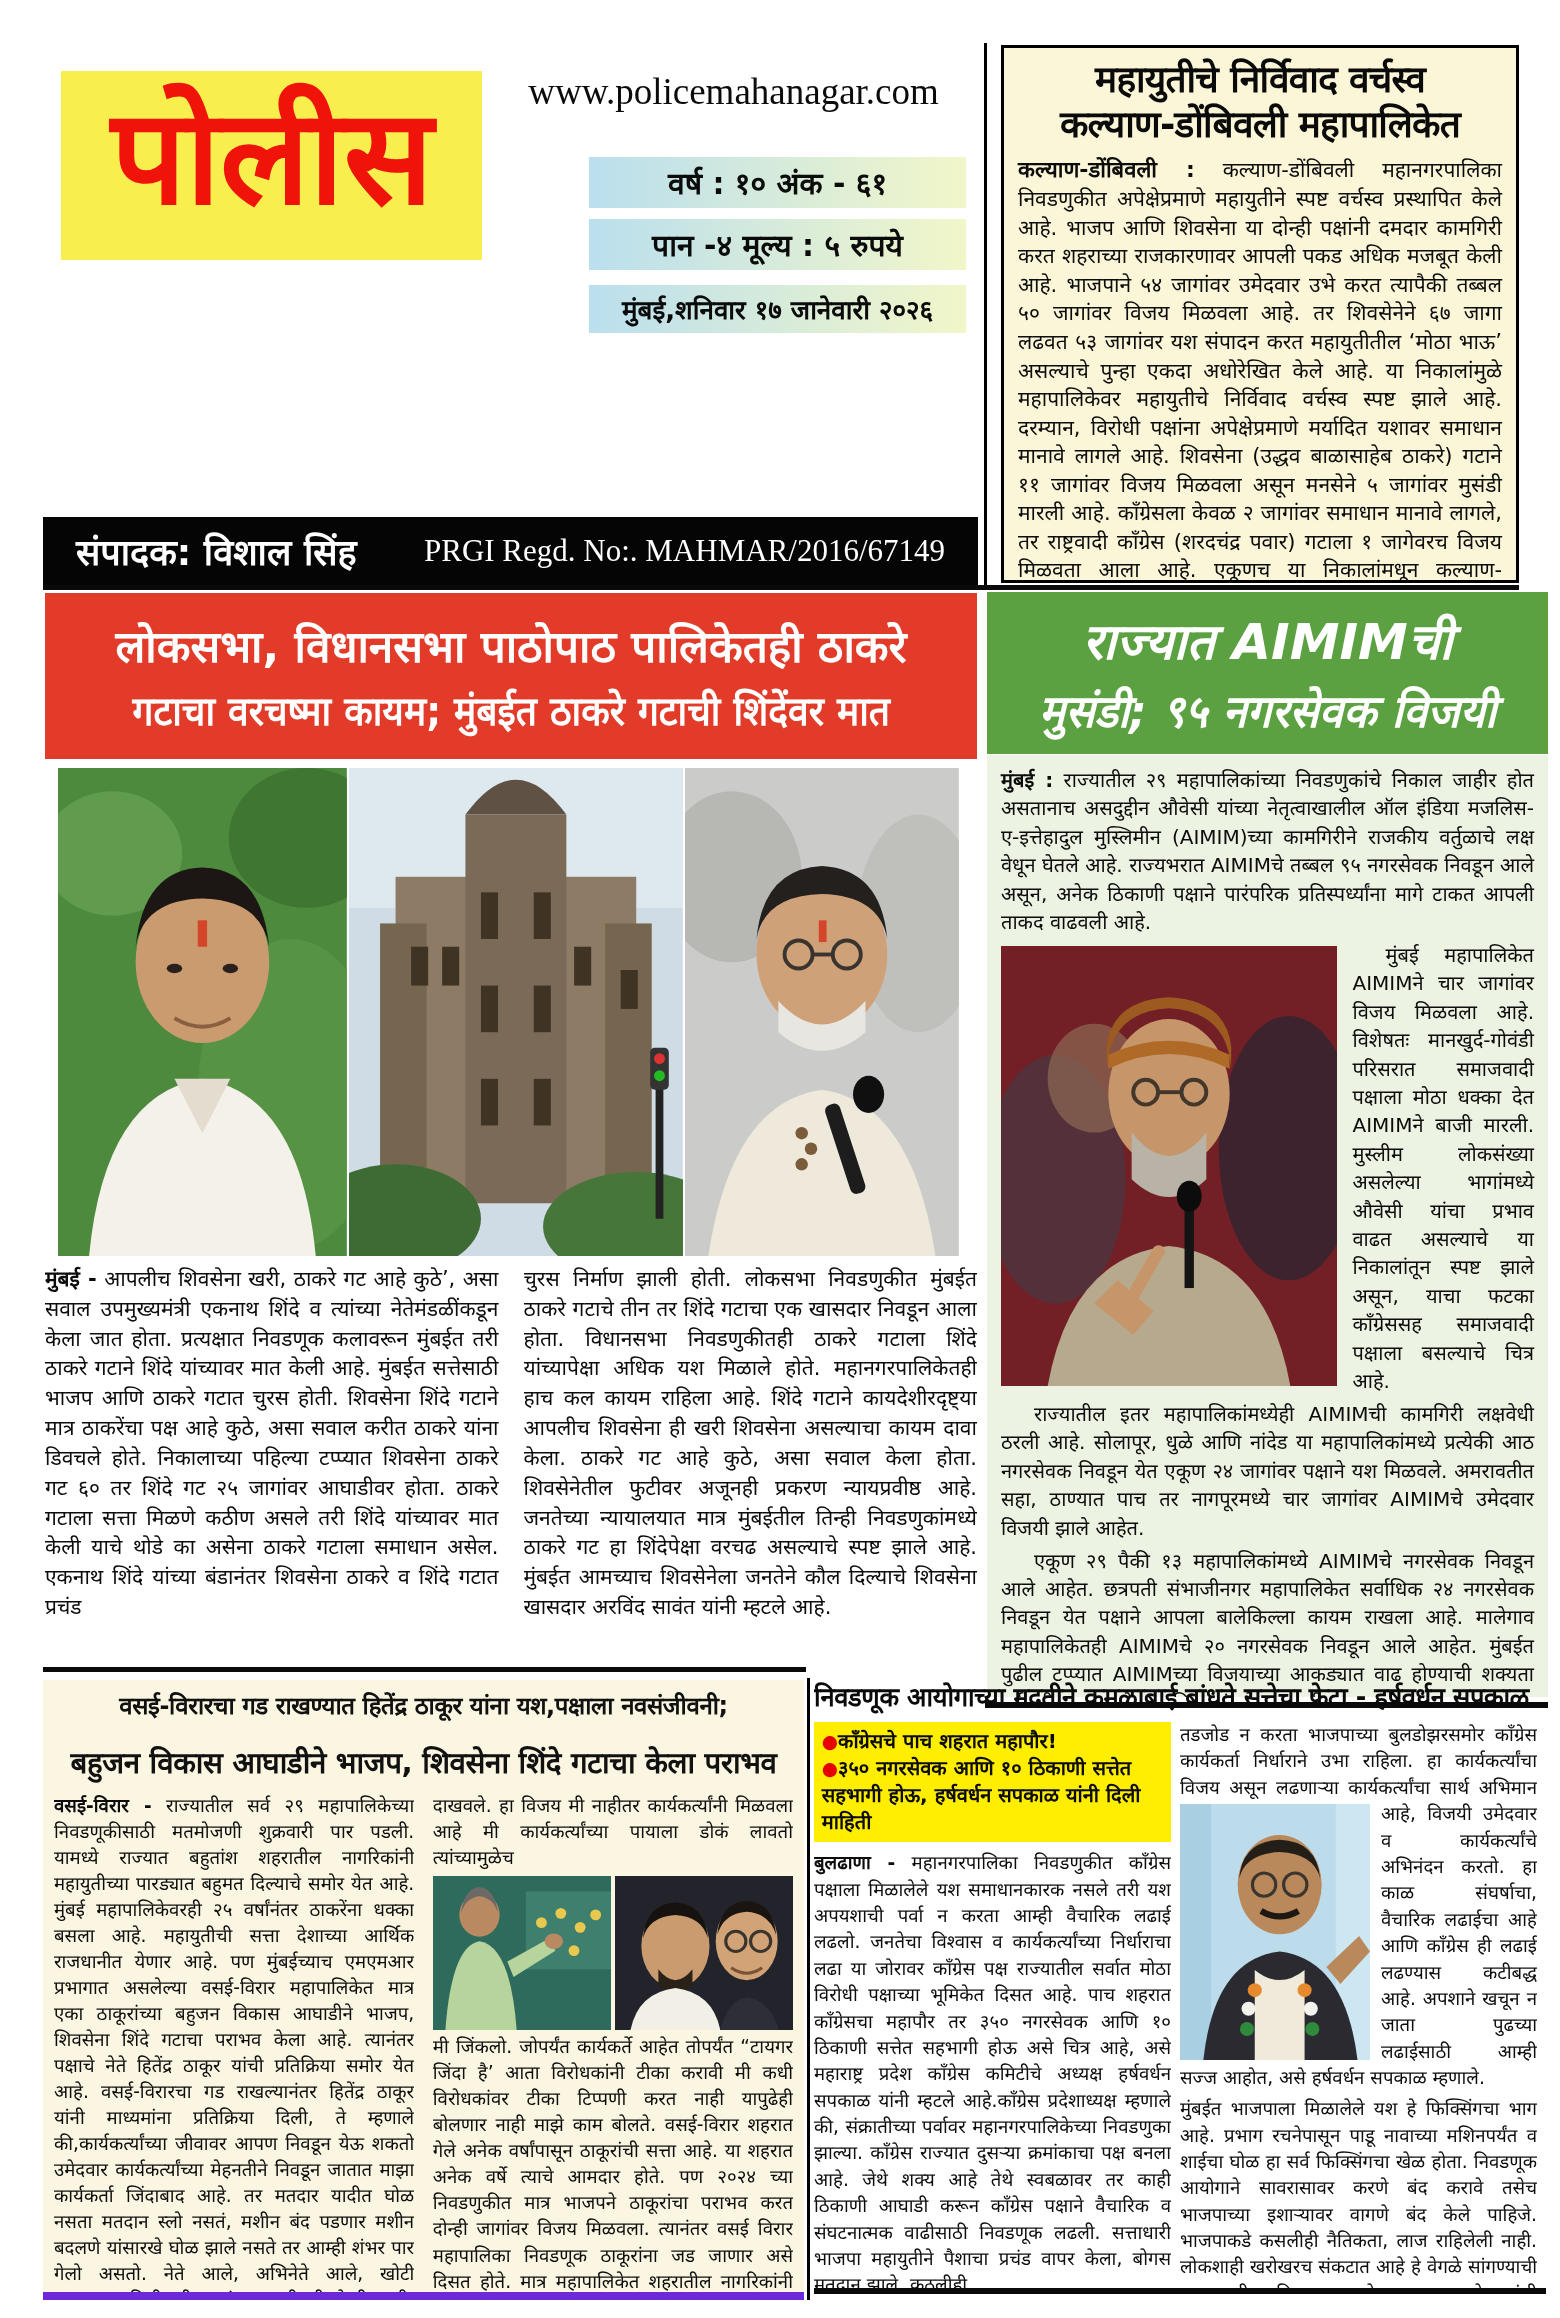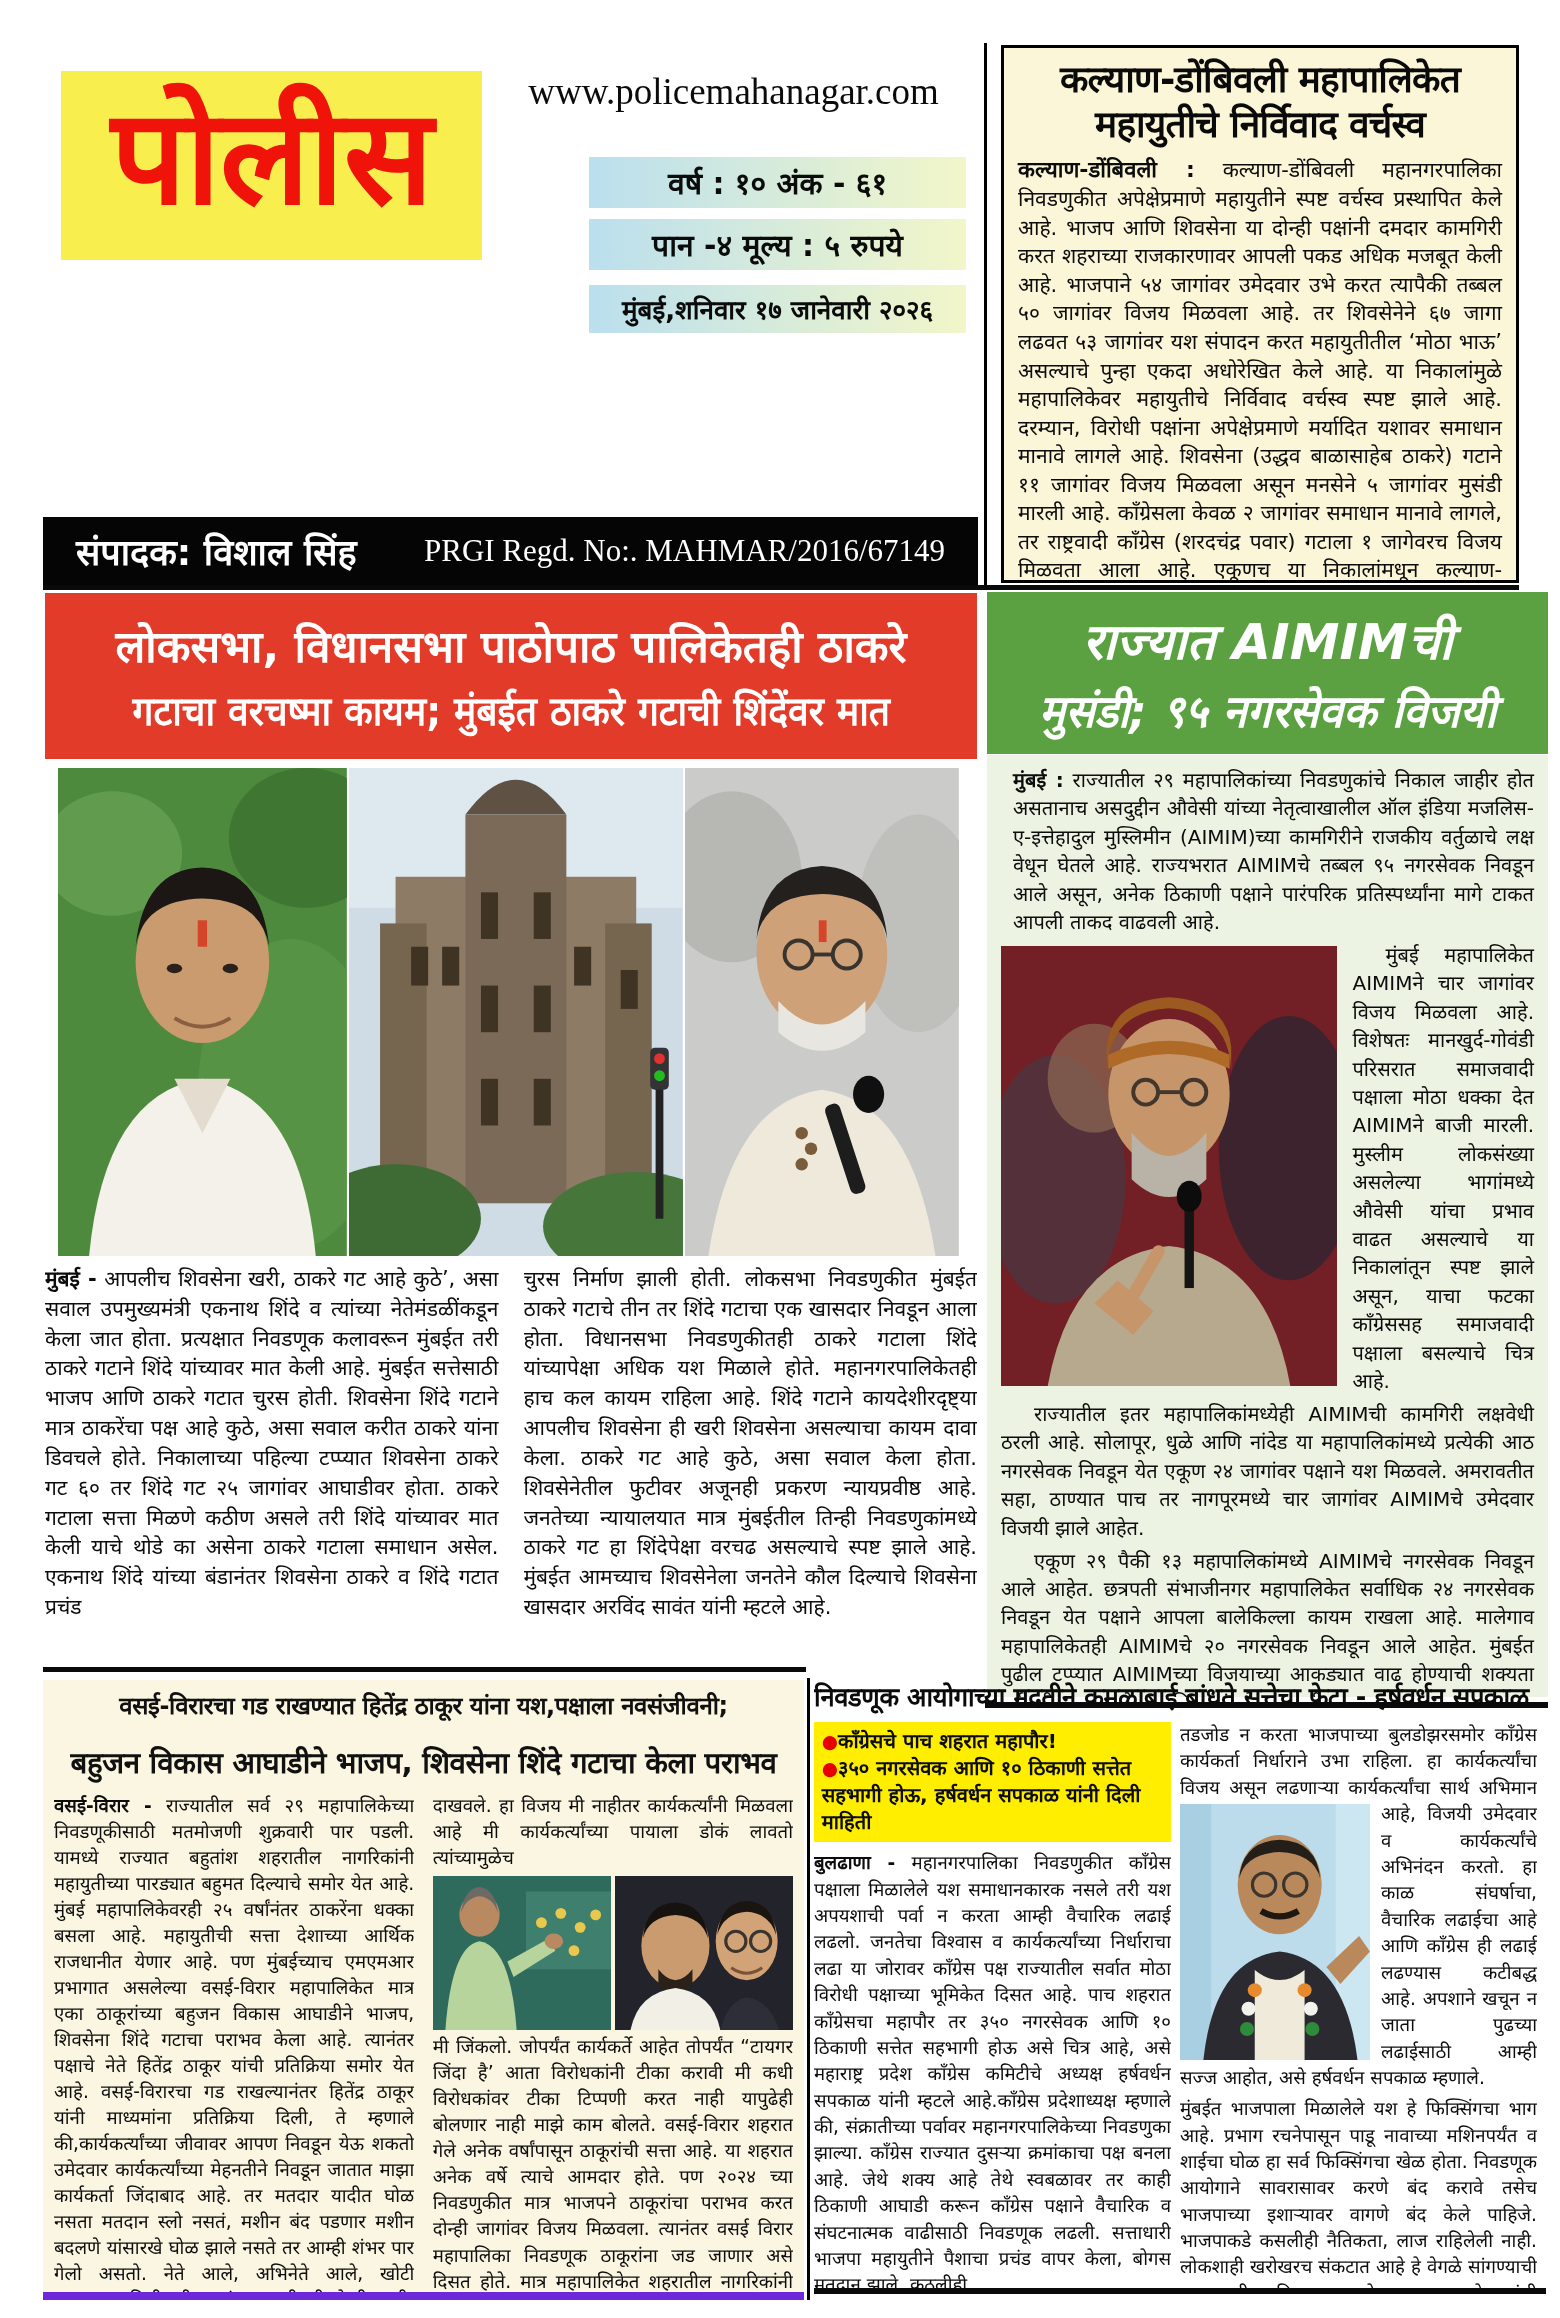--- a/index.html
+++ b/index.html
@@ -49,21 +49,21 @@
   .dateline{font-weight:bold;}
   
   #aimim-headline{left:987px;top:592px;width:561px;height:162px;background:#5ba142;color:#fff;
       display:flex;flex-direction:column;align-items:center;justify-content:center;gap:4.7px;overflow:hidden;font-style:italic;}
   #aimim-headline .hl1{font-size:50px;font-weight:bold;white-space:nowrap;}
   #aimim-headline .hl2{font-size:45px;font-weight:bold;white-space:nowrap;transform:scaleX(.97);}
   #aimim-body{left:987px;top:755px;width:561px;height:942px;background:#ecf3e3;
       box-sizing:border-box;padding:11px 14px;overflow:hidden;
       font-size:20px;line-height:1.42;text-align:justify;color:#0c0c0c;}
   #aimim-body p{margin:0 0 4.7px 0;text-indent:33px;}
-  #aimim-body p.no-indent{text-indent:0;margin-left:12px;}
+  #aimim-body p.no-indent{text-indent:0;}
   #owaisi-photo{float:left;width:336px;height:440px;margin:4.7px 15.5px 6.2px 0;overflow:hidden;}
   #aimim-hrule{left:985px;top:1700px;width:563px;height:6.2px;background:#0a0a0a;border-top:2.3px solid #fff;}
   #lead-bottom-rule{left:43px;top:1667px;width:763px;height:4.7px;background:#0a0a0a;}
   #bottom-vline{left:807px;top:1678px;width:3.1px;height:622px;background:#000;}
   
   #vasai-box{left:43px;top:1680px;width:761px;height:620px;background:#fbf6e2;
       box-sizing:border-box;border-bottom:8px solid #6d28d9;padding:7.8px 11px;overflow:hidden;}
   .vasai-hl1{font-size:24px;font-weight:bold;text-align:center;white-space:nowrap;letter-spacing:-0.4px;}
   .vasai-hl2{font-size:29.5px;font-weight:bold;text-align:center;white-space:nowrap;letter-spacing:-0.4px;margin-top:20px;}
   #vasai-cols{display:flex;gap:18.6px;margin-top:11px;height:513px;overflow:hidden;}
@@ -96,22 +96,22 @@
   <div class="abs info-strip" id="info-strip-2">पान -४ मूल्य : ५ रुपये</div>
   <div class="abs info-strip" id="info-strip-3">मुंबई,शनिवार १७ जानेवारी २०२६</div>
   <div class="abs" id="editor-bar">
     <span id="editor-name">संपादक: विशाल सिंह</span>
     <span id="regd-no">PRGI Regd. No:. MAHMAR/2016/67149</span>
   </div>
   <div class="abs" id="header-vline"></div>
   <div class="abs" id="header-hrule"></div>
 
   <div class="abs" id="top-right-box">
+    <div class="trb-headline">महायुतीचे निर्विवाद वर्चस्व</div>
     <div class="trb-headline">कल्याण-डोंबिवली महापालिकेत</div>
-    <div class="trb-headline">महायुतीचे निर्विवाद वर्चस्व</div>
     <div id="top-right-body">
       <b class="dateline">कल्याण-डोंबिवली :</b>
       <span>कल्याण-डोंबिवली महानगरपालिका निवडणुकीत अपेक्षेप्रमाणे महायुतीने स्पष्ट वर्चस्व प्रस्थापित केले आहे. भाजप आणि शिवसेना या दोन्ही पक्षांनी दमदार कामगिरी करत शहराच्या राजकारणावर आपली पकड अधिक मजबूत केली आहे. भाजपाने ५४ जागांवर उमेदवार उभे करत त्यापैकी तब्बल ५० जागांवर विजय मिळवला आहे. तर शिवसेनेने ६७ जागा लढवत ५३ जागांवर यश संपादन करत महायुतीतील ‘मोठा भाऊ’ असल्याचे पुन्हा एकदा अधोरेखित केले आहे. या निकालांमुळे महापालिकेवर महायुतीचे निर्विवाद वर्चस्व स्पष्ट झाले आहे. दरम्यान, विरोधी पक्षांना अपेक्षेप्रमाणे मर्यादित यशावर समाधान मानावे लागले आहे. शिवसेना (उद्धव बाळासाहेब ठाकरे) गटाने ११ जागांवर विजय मिळवला असून मनसेने ५ जागांवर मुसंडी मारली आहे. काँग्रेसला केवळ २ जागांवर समाधान मानावे लागले, तर राष्ट्रवादी काँग्रेस (शरदचंद्र पवार) गटाला १ जागेवरच विजय मिळवता आला आहे. एकूणच या निकालांमधून कल्याण-डोंबिवली महापालिकेत महायुतीची राजकीय पकड अधिक घट्ट झाल्याचे चित्र स्पष्टपणे दिसून येत आहे.</span>
     </div>
   </div>
 
   <div class="abs" id="lead-headline">
     <div class="hl1">लोकसभा, विधानसभा पाठोपाठ पालिकेतही ठाकरे</div>
     <div class="hl2">गटाचा वरचष्मा कायम; मुंबईत ठाकरे गटाची शिंदेंवर मात</div>
   </div>

